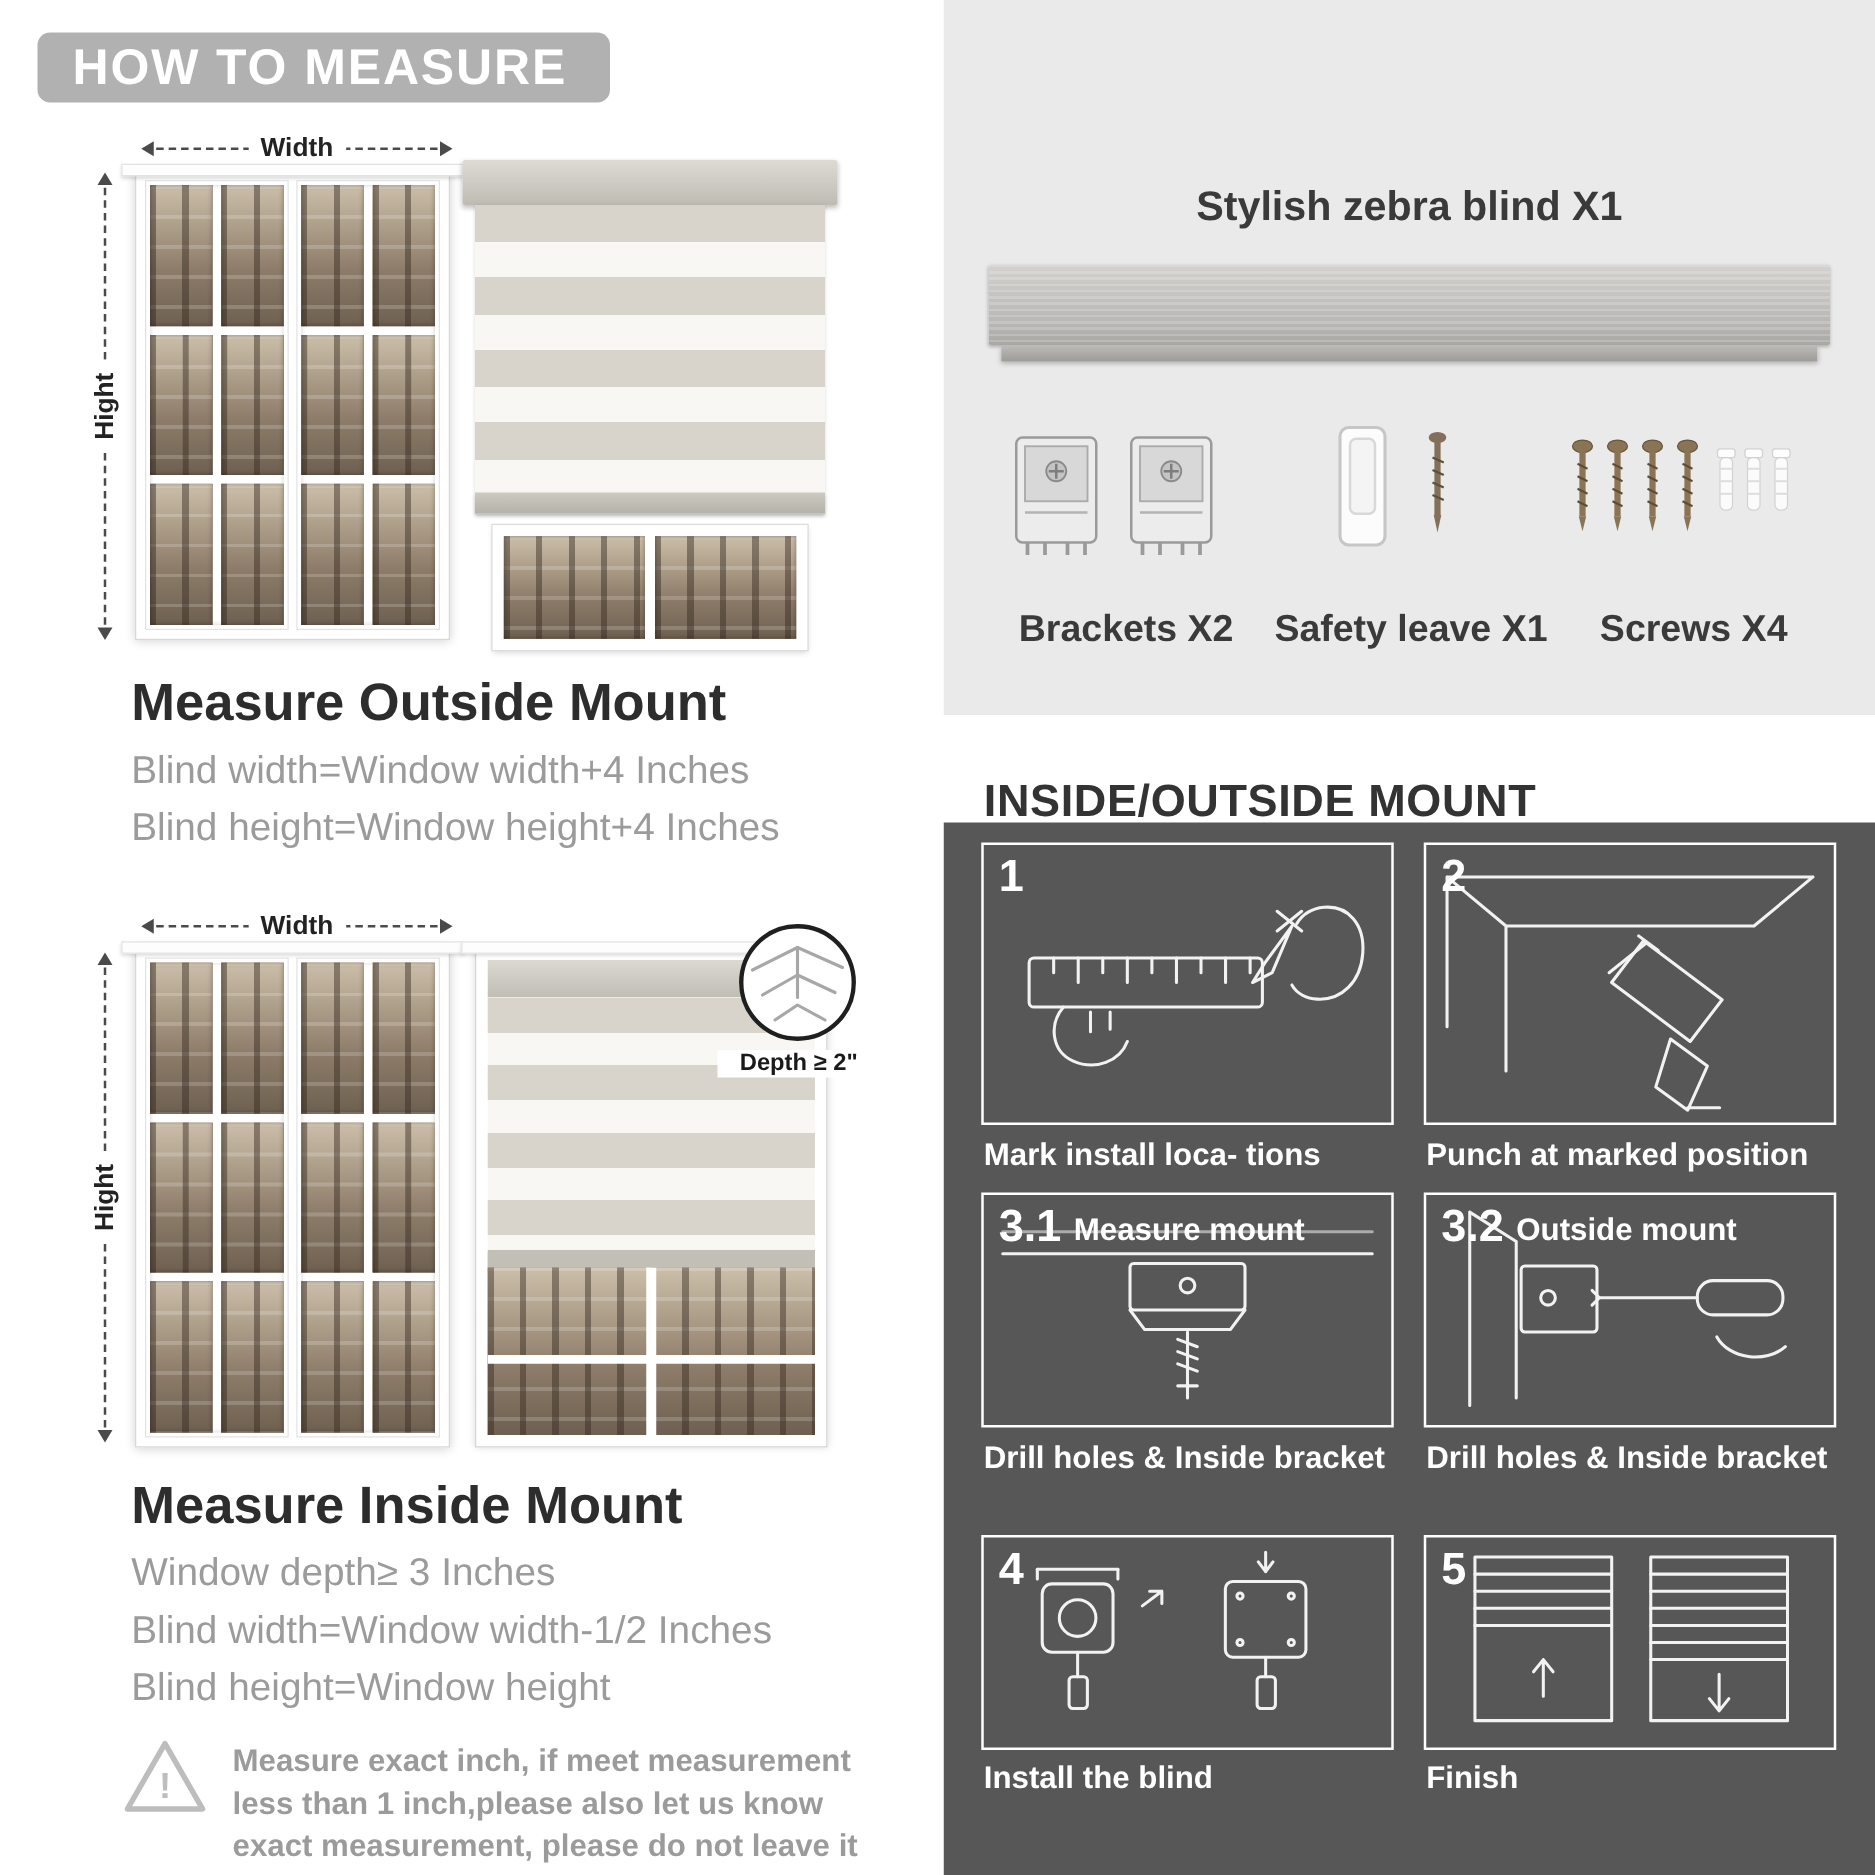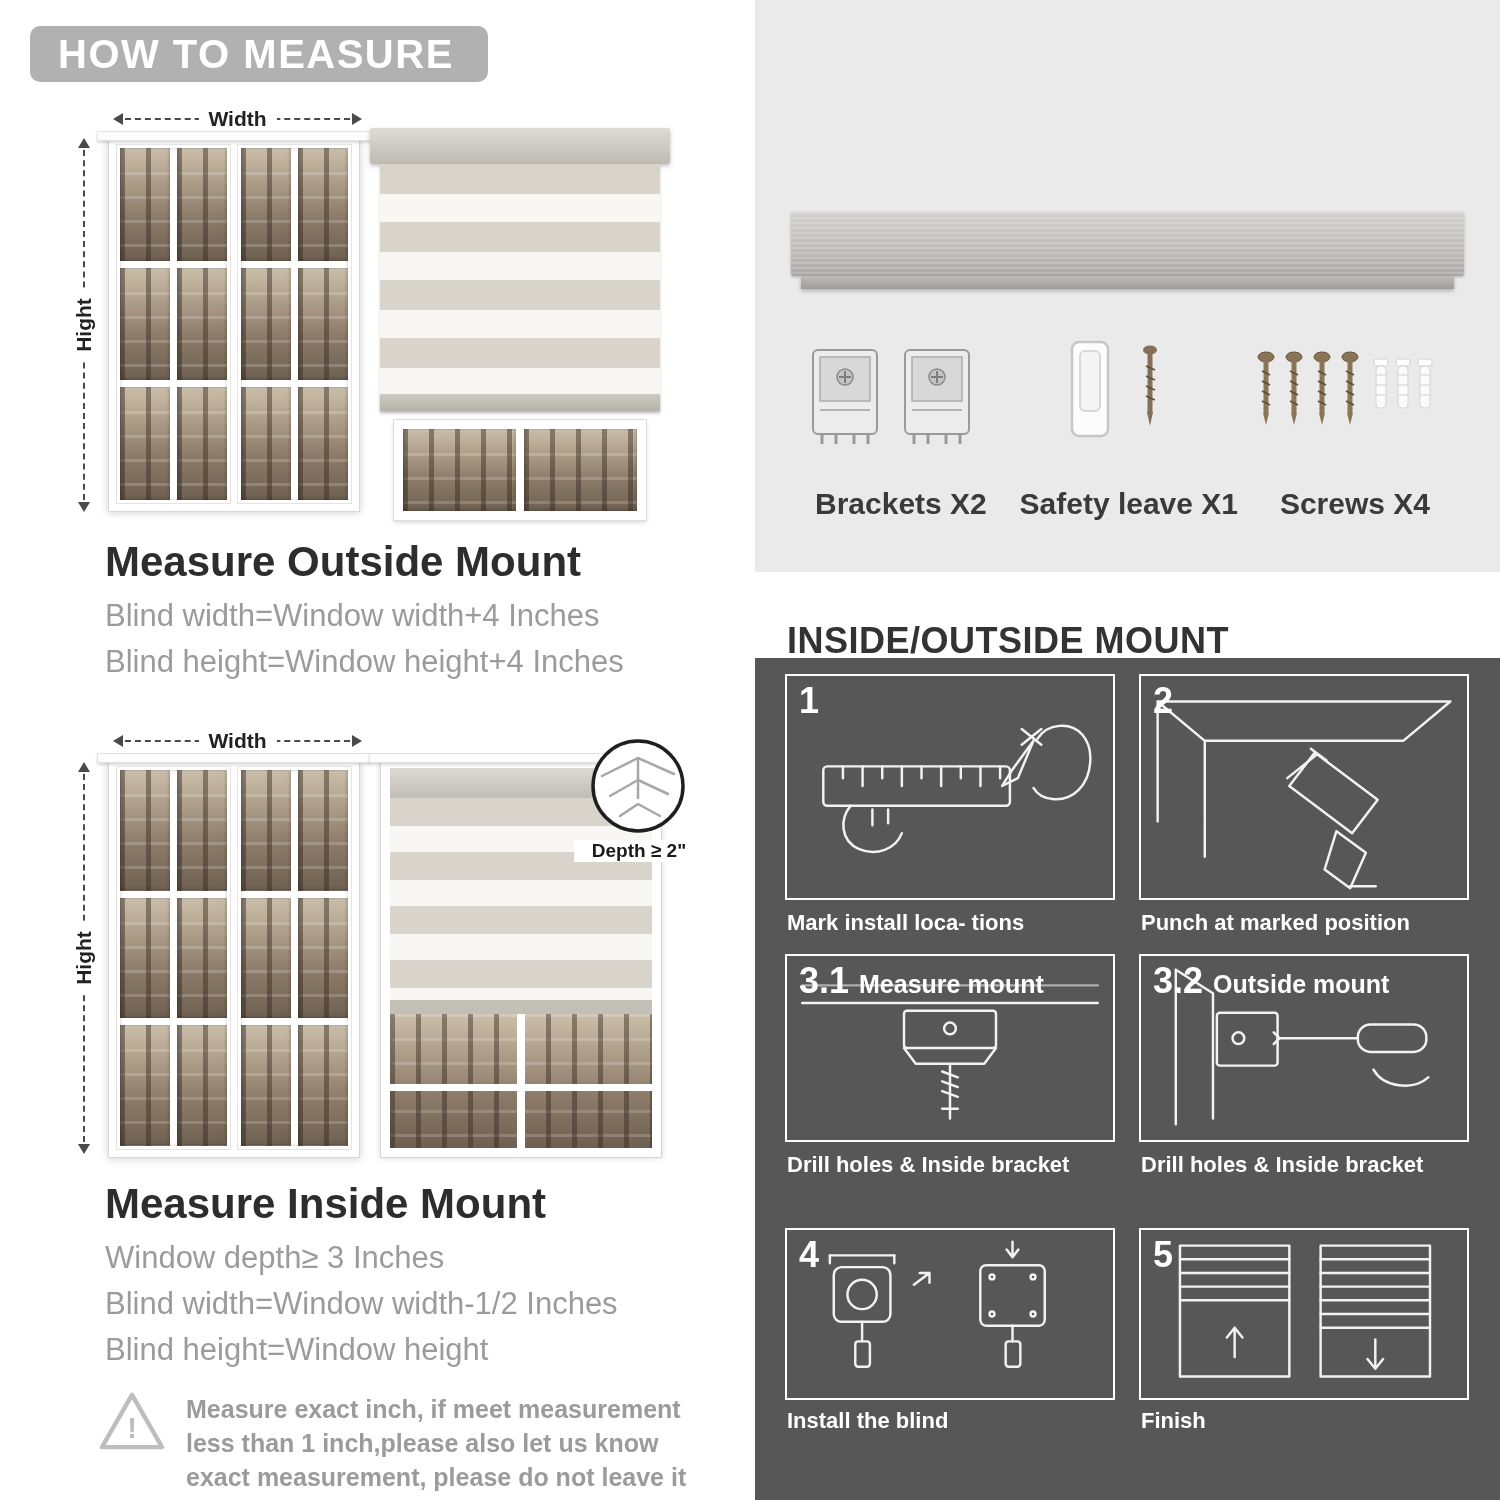--- a/index.html
+++ b/index.html
@@ -119,21 +119,21 @@
   .step{position:absolute;border:2px solid #fff}
   .step svg{position:absolute;left:0;top:0;width:100%;height:100%}
   .step .num{position:absolute;left:12px;top:4px;font-size:36px;font-weight:bold;color:#fff;z-index:2}
   .step .inner-label{position:absolute;left:72px;top:14px;font-size:25px;font-weight:bold;color:#fff;z-index:2;white-space:nowrap}
   .s1{left:30px;top:16px;width:330px;height:226px}
   .s2{left:384px;top:16px;width:330px;height:226px}
   .s31{left:30px;top:296px;width:330px;height:188px}
   .s32{left:384px;top:296px;width:330px;height:188px}
   .s4{left:30px;top:570px;width:330px;height:172px}
   .s5{left:384px;top:570px;width:330px;height:172px}
-  .caption{position:absolute;font-size:22px;font-weight:bold;color:#fff;white-space:nowrap}
+  .caption{position:absolute;font-size:25px;font-weight:bold;color:#fff;white-space:nowrap}
   .c1{left:32px;top:252px}.c2{left:386px;top:252px}
   .c31{left:32px;top:494px}.c32{left:386px;top:494px}
   .c4{left:32px;top:750px}.c5{left:386px;top:750px}
 </style>
 </head>
 <body>
 
 <div class="page">
 
   <section>
@@ -245,20 +245,21 @@
     <p class="m-line l5">Blind height=Window height</p>
 
     <svg class="warn-icon" viewBox="0 0 70 64">
       <path d="M35 5L66 59H4Z" fill="none" stroke="#bdbdbd" stroke-width="4.5" stroke-linejoin="round"></path>
       <text x="35" y="50" text-anchor="middle" font-size="30" font-weight="bold" fill="#bdbdbd">!</text>
     </svg>
     <p class="warn-text">Measure exact inch, if meet measurement less than 1 inch,please also let us know exact measurement, please do not leave it</p>
   </section>
 
   <section class="included-panel">
+    <div class="blind-product-label">Stylish zebra blind X1</div>
     <div class="headrail"></div>
 
     <svg class="icon-brackets" viewBox="0 0 165 108">
       <g>
         <rect x="3" y="8" width="64" height="84" rx="5" fill="#ececec" stroke="#9a9a9a" stroke-width="2"></rect>
         <rect x="10" y="15" width="50" height="44" fill="#d8d8d8" stroke="#ababab" stroke-width="1.5"></rect>
         <circle cx="35" cy="35" r="8" fill="#c4c4c4" stroke="#8a8a8a" stroke-width="1.5"></circle>
         <path d="M29 35h12M35 29v12" stroke="#7d7d7d" stroke-width="2" fill="none"></path>
         <path d="M10 68h50" stroke="#b3b3b3" stroke-width="2" fill="none"></path>
         <path d="M12 92v10M26 92v10M44 92v10M58 92v10" stroke="#9a9a9a" stroke-width="3" fill="none"></path>

